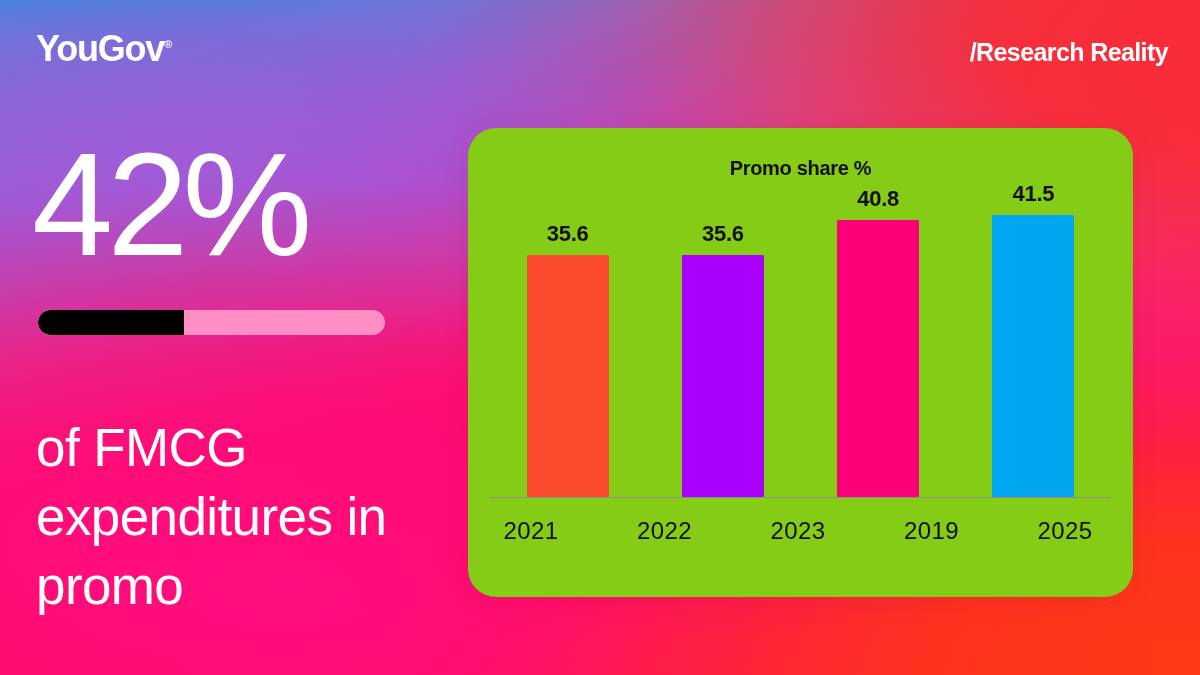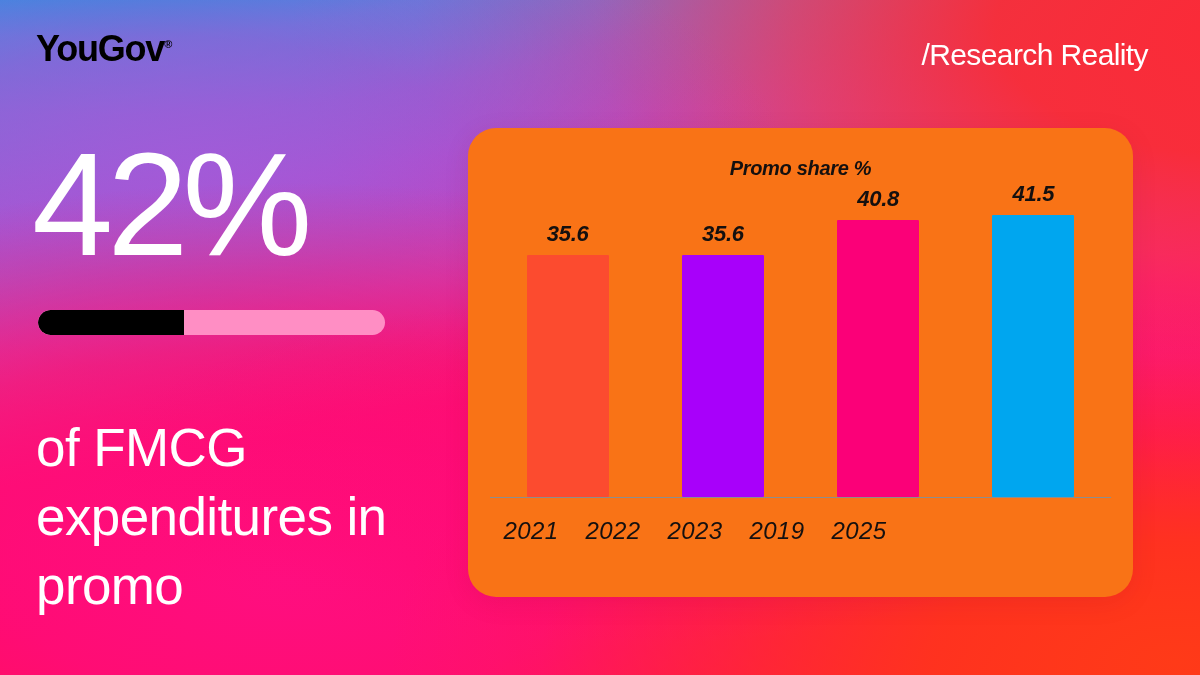--- a/index.html
+++ b/index.html
@@ -84,40 +84,40 @@
         rgba(255,10,120,0.42) 0%,
         rgba(255,10,110,0.16) 48%,
         rgba(255,10,100,0) 76%);
   }
 
   
   #logo {
     position: absolute;
     left: 36px;
     top: 31px;
-    color: #000000;
+    color: #ffffff;
     font-size: 36px;
     font-weight: 700;
     letter-spacing: -1.2px;
     line-height: 1;
     white-space: nowrap;
   }
   #logo .reg {
     font-size: 11px;
     vertical-align: super;
     font-weight: 700;
     letter-spacing: 0;
   }
   #brandline {
     position: absolute;
-    right: 52px;
+    right: 32px;
     top: 40px;
     color: #ffffff;
-    font-size: 30px;
-    font-weight: 400;
+    font-size: 25px;
+    font-weight: 700;
     letter-spacing: -0.6px;
     line-height: 1;
     white-space: nowrap;
   }
 
   
   #stat-value {
     position: absolute;
     left: 32px;
     top: 135px;
@@ -156,24 +156,23 @@
     margin-top: 48px;
   }
 
   
   #chart-card {
     position: absolute;
     left: 468px;
     top: 128px;
     width: 665px;
     height: 469px;
-    background: #f97316;
+    background: #84cc16;
     border-radius: 28px;
     box-shadow: 0 6px 26px rgba(120,0,40,0.10);
-    font-style: italic;
   }
   #chart-title {
     position: absolute;
     left: 0;
     right: 0;
     top: 29px;
     text-align: center;
     color: #15100f;
     font-size: 20px;
     font-weight: 700;
@@ -227,21 +226,21 @@
     width: 82px;
     border-radius: 1px;
   }
   #x-labels {
     position: absolute;
     left: 0;
     right: 5px;
     bottom: 18px;
     height: 40px;
     display: flex;
-    justify-content: flex-start;
+    justify-content: space-between;
     align-items: center;
   }
   .x-label {
     width: 82px;
     text-align: center;
     color: #15100f;
     font-size: 24px;
     font-weight: 300;
     letter-spacing: 0.4px;
   }

